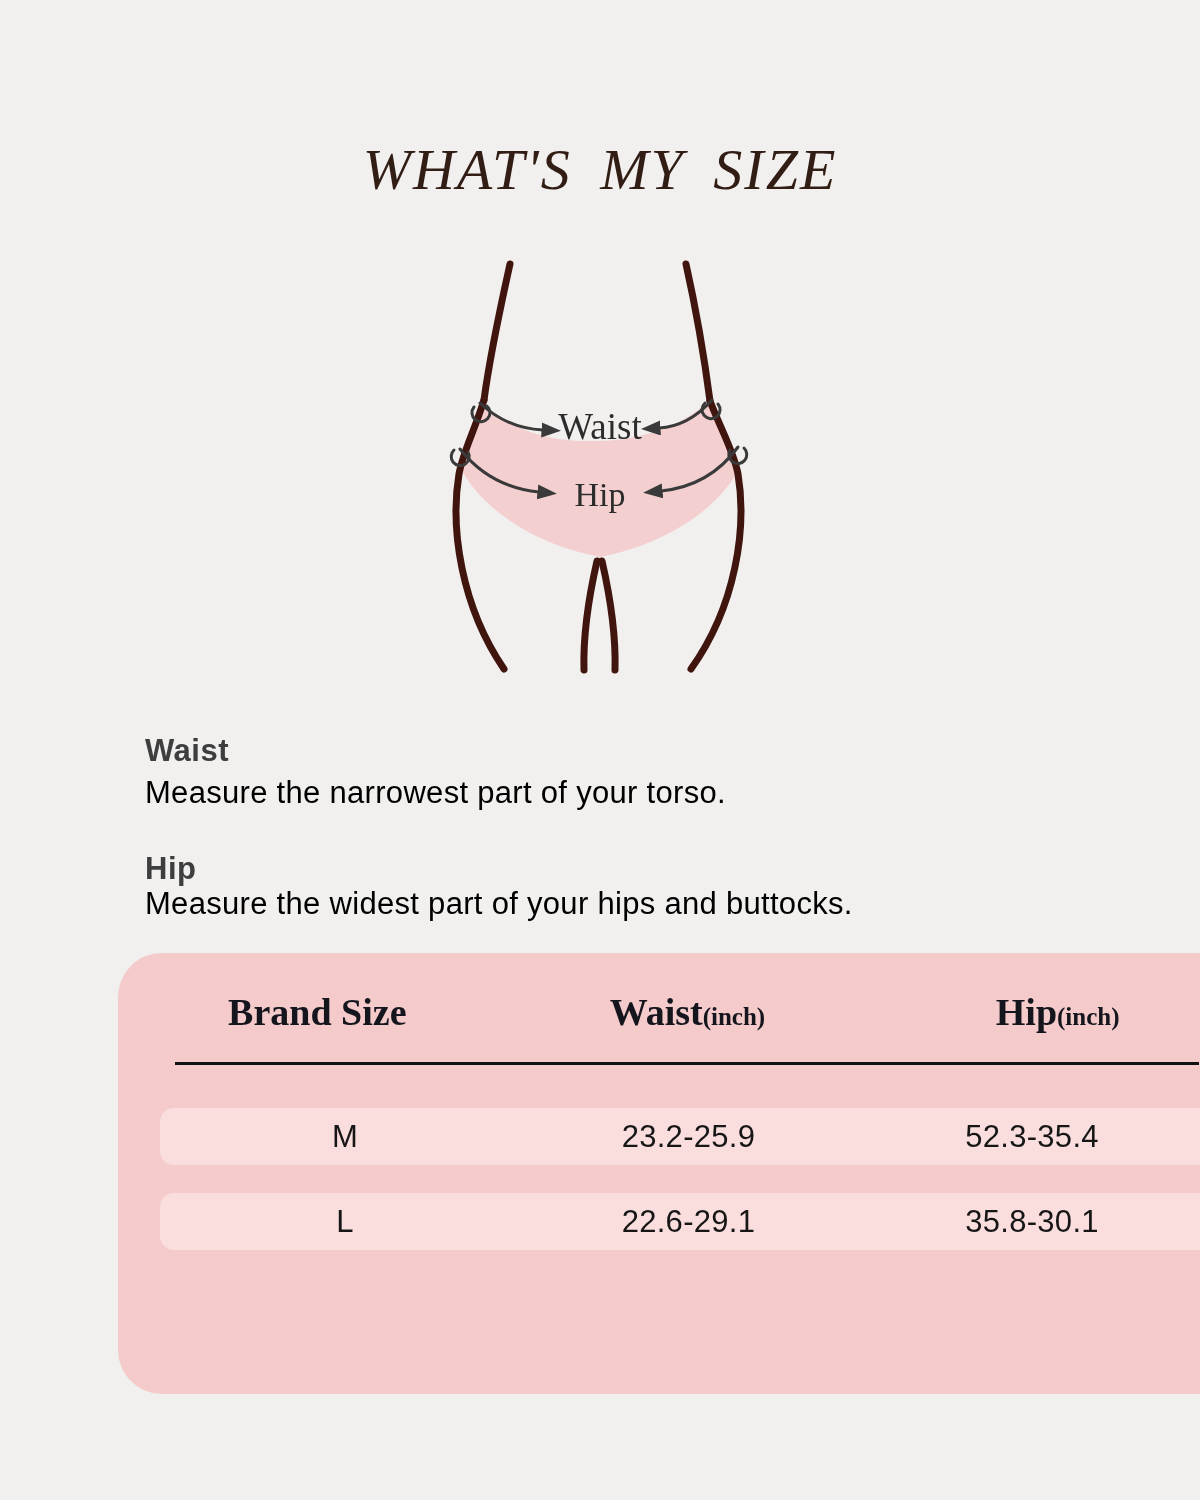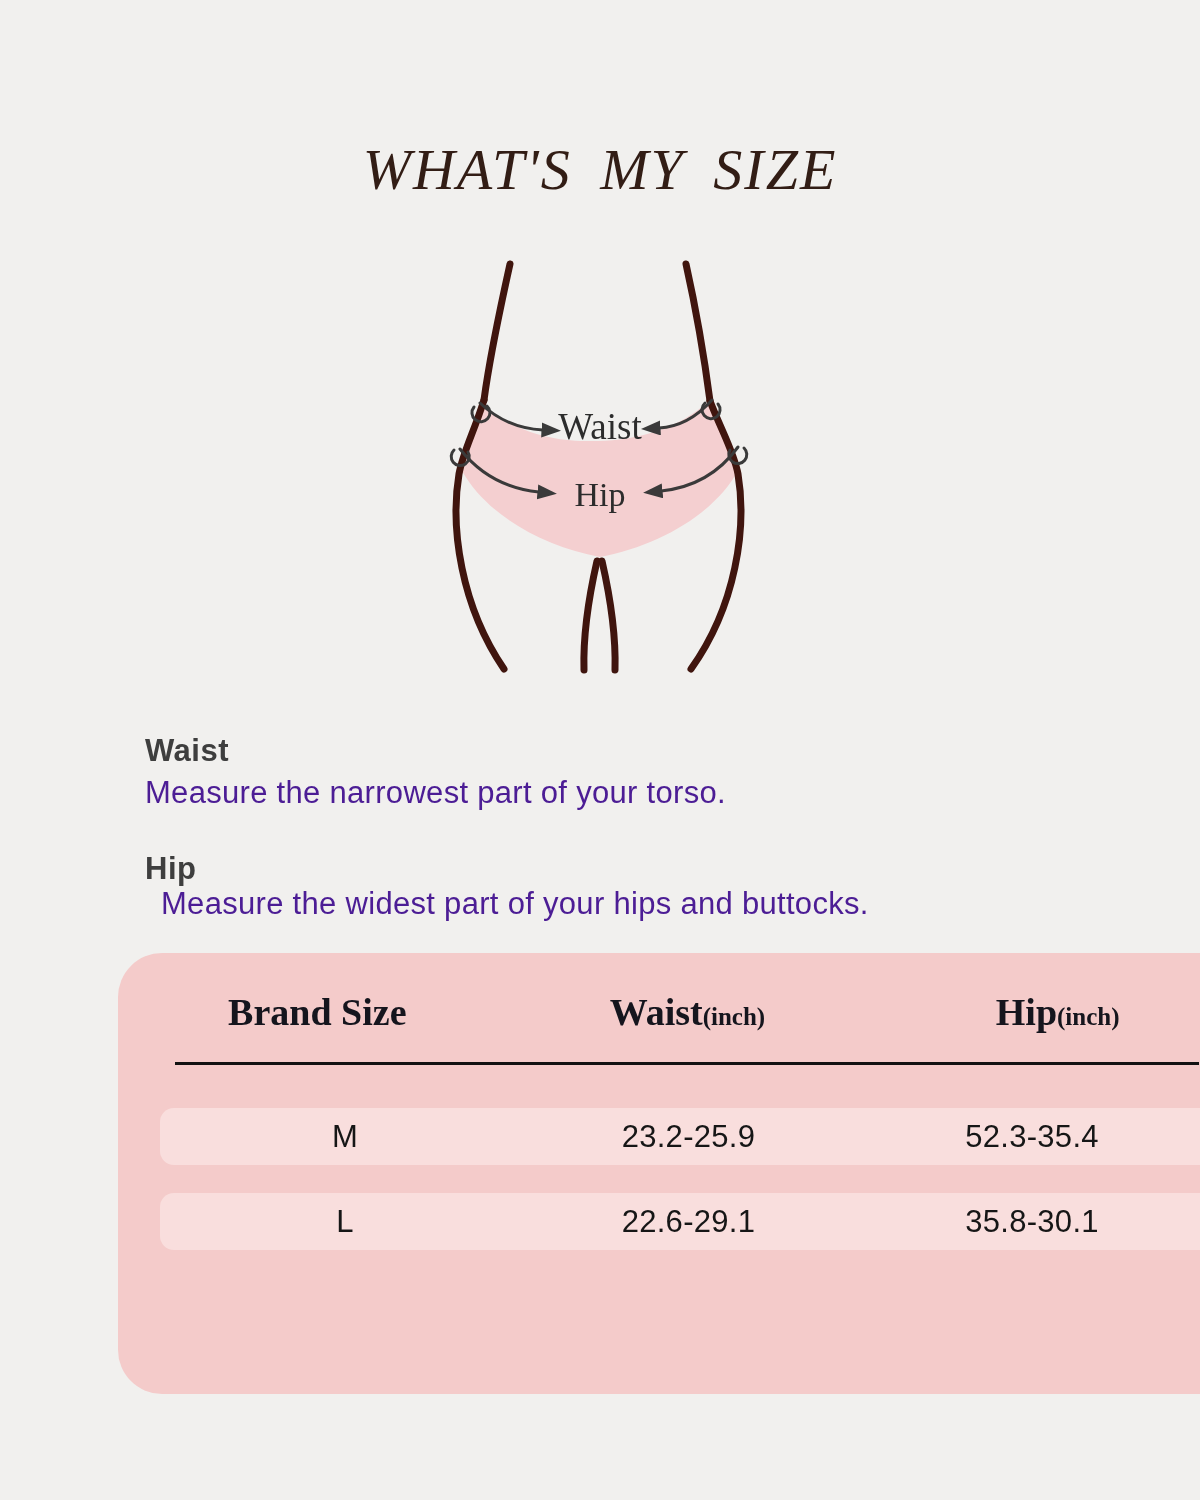--- a/index.html
+++ b/index.html
@@ -20,27 +20,27 @@
   .figure { position:absolute; left:430px; top:252px; width:350px; height:438px; }
   .fig-label { font-family:"Liberation Serif", serif; fill:#2c2c2c; }
 
   .section-heading {
     position:absolute; left:145px; margin:0;
     font-size:31px; font-weight:700; color:#3e3e3e;
     letter-spacing:0.5px; line-height:1.15;
   }
   .section-body {
     position:absolute; left:145px; margin:0;
-    font-size:31px; font-weight:400; color:#4c1d95;
+    font-size:31px; font-weight:400; color:#000000;
     letter-spacing:0.3px; line-height:1.15;
   }
   #waist-heading { top:733px; }
   #waist-body    { top:775px; }
   #hip-heading   { top:851px; }
-  #hip-body      { top:886px;margin-left:16px; }
+  #hip-body      { top:886px; }
 
   .size-panel {
     position:absolute; left:118px; top:953px;
     width:1139px; height:441px;
     background:#f4cbca; border-radius:44px;
   }
   .table-header {
     position:absolute; top:40px; left:0; right:0;
     display:grid; grid-template-columns:35% 30% 35%;
     text-align:center;

